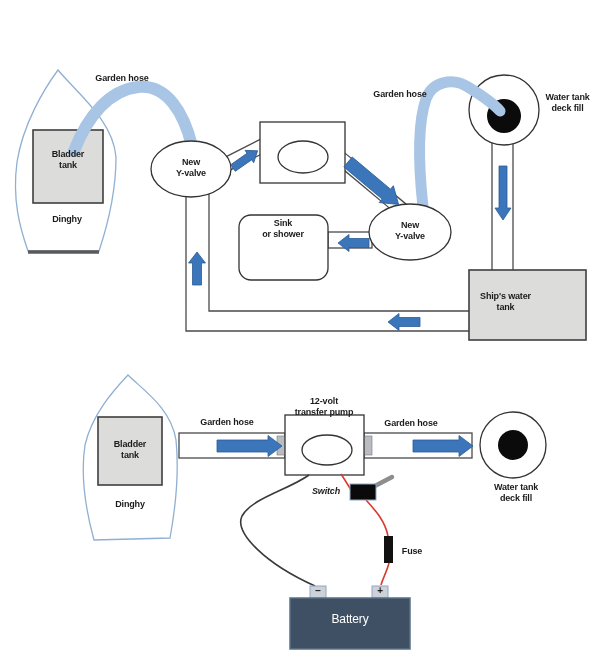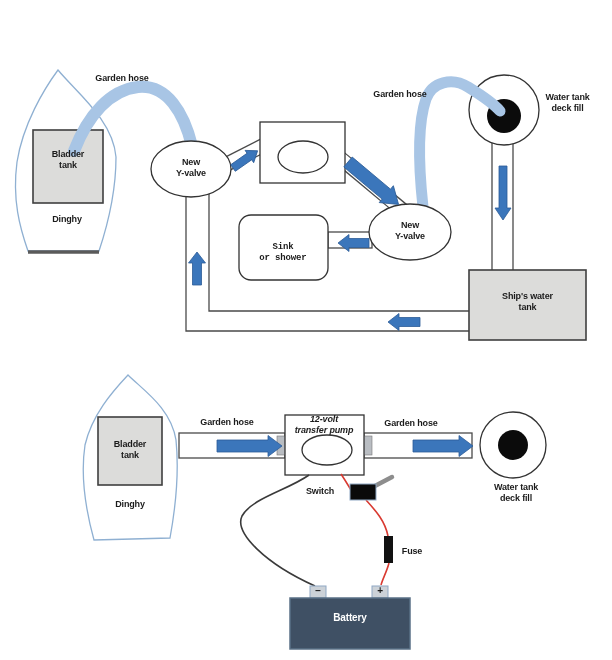--- a/index.html
+++ b/index.html
@@ -1,23 +1,23 @@
 <!DOCTYPE html>
 <html style="--flow-arrow: #3b76bb; --hose: #a8c5e5; --hull-outline: #8fb0d2; --tank-fill: #dcdcda; --battery-fill: #3f5064; --wire-positive: #d93a31; --wire-negative: #3a3a3a;"><head>
 <meta charset="utf-8">
 <style>
   html,body{margin:0;padding:0;background:#fff;}
   #stage{position:relative;width:593px;height:660px;background:#fff;overflow:hidden;
          font-family:"Liberation Sans",sans-serif;}
   #diagram-svg{position:absolute;left:0;top:0;}
   .label{position:absolute;font:600 9px/1.18 "Liberation Sans",sans-serif;color:#1b1b1b;
          text-align:center;white-space:pre-line;letter-spacing:-0.15px;}
-  .label.white{color:#fff;font-weight:700;font-size:10px;}
+  .label.white{color:#fff;font-weight:400;font-size:12px;}
   .label.left{text-align:center;}
-  .label.right{text-align:left;}
+  .label.right{text-align:center;font-style:italic;}
   .hull{fill:#fff;stroke:var(--hull-outline,#8fb0d2);stroke-width:1.3;}
   .tank{fill:var(--tank-fill,#dcdcda);stroke:#3f3f3f;stroke-width:1.6;}
   .pipe{fill:#fff;stroke:#4a4a4a;stroke-width:1.3;}
   .pipe-outer{stroke:#4a4a4a;stroke-width:15;fill:none;}
   .pipe-inner{stroke:#fff;stroke-width:12.4;fill:none;}
   .node{fill:#fff;stroke:#333;stroke-width:1.3;}
   .hose{fill:none;stroke:var(--hose,#a8c5e5);stroke-linecap:round;}
   .arrow{fill:var(--flow-arrow,#3b76bb);stroke:#2c5c97;stroke-width:0.8;stroke-linejoin:round;}
   .wire-neg{fill:none;stroke:var(--wire-negative,#3a3a3a);stroke-width:1.6;}
   .wire-pos{fill:none;stroke:var(--wire-positive,#d93a31);stroke-width:1.6;}
@@ -109,30 +109,30 @@
 <div class="label" style="left:43px;top:149px;width:50px;">Bladder
 tank</div>
 <div class="label" style="left:42px;top:214px;width:50px;">Dinghy</div>
 <div class="label" style="left:161px;top:157px;width:60px;">New
 Y-valve</div>
 <div class="label" style="left:368px;top:89px;width:64px;">Garden hose</div>
 <div class="label" style="left:540px;top:92px;width:55px;">Water tank
 deck fill</div>
 <div class="label" style="left:380px;top:220px;width:60px;">New
 Y-valve</div>
-<div class="label" style="left:248px;top:242px;width:70px;font-family:Liberation Mono, monospace;">Sink
+<div class="label" style="left:248px;top:218px;width:70px;">Sink
 or shower</div>
-<div class="label" style="left:487px;top:291px;width:81px;">Ship's water
+<div class="label" style="left:465px;top:291px;width:81px;">Ship's water
 tank</div>
 
 <div class="label" style="left:105px;top:439px;width:50px;">Bladder
 tank</div>
 <div class="label" style="left:105px;top:499px;width:50px;">Dinghy</div>
 <div class="label" style="left:195px;top:417px;width:64px;">Garden hose</div>
-<div class="label" style="left:284px;top:414px;width:80px;font-style:italic;">12-volt
+<div class="label" style="left:284px;top:396px;width:80px;">12-volt
 transfer pump</div>
 <div class="label" style="left:379px;top:418px;width:64px;">Garden hose</div>
 <div class="label" style="left:486px;top:482px;width:60px;">Water tank
 deck fill</div>
 <div class="label right" style="left:306px;top:486px;width:40px;">Switch</div>
 <div class="label left" style="left:397px;top:546px;width:30px;">Fuse</div>
 <div class="label white" style="left:310px;top:612px;width:80px;">Battery</div>
 <div class="label" style="left:310px;top:585px;width:16px;font-size:10px;">−</div>
 <div class="label" style="left:372px;top:585px;width:16px;font-size:10px;">+</div>
 

